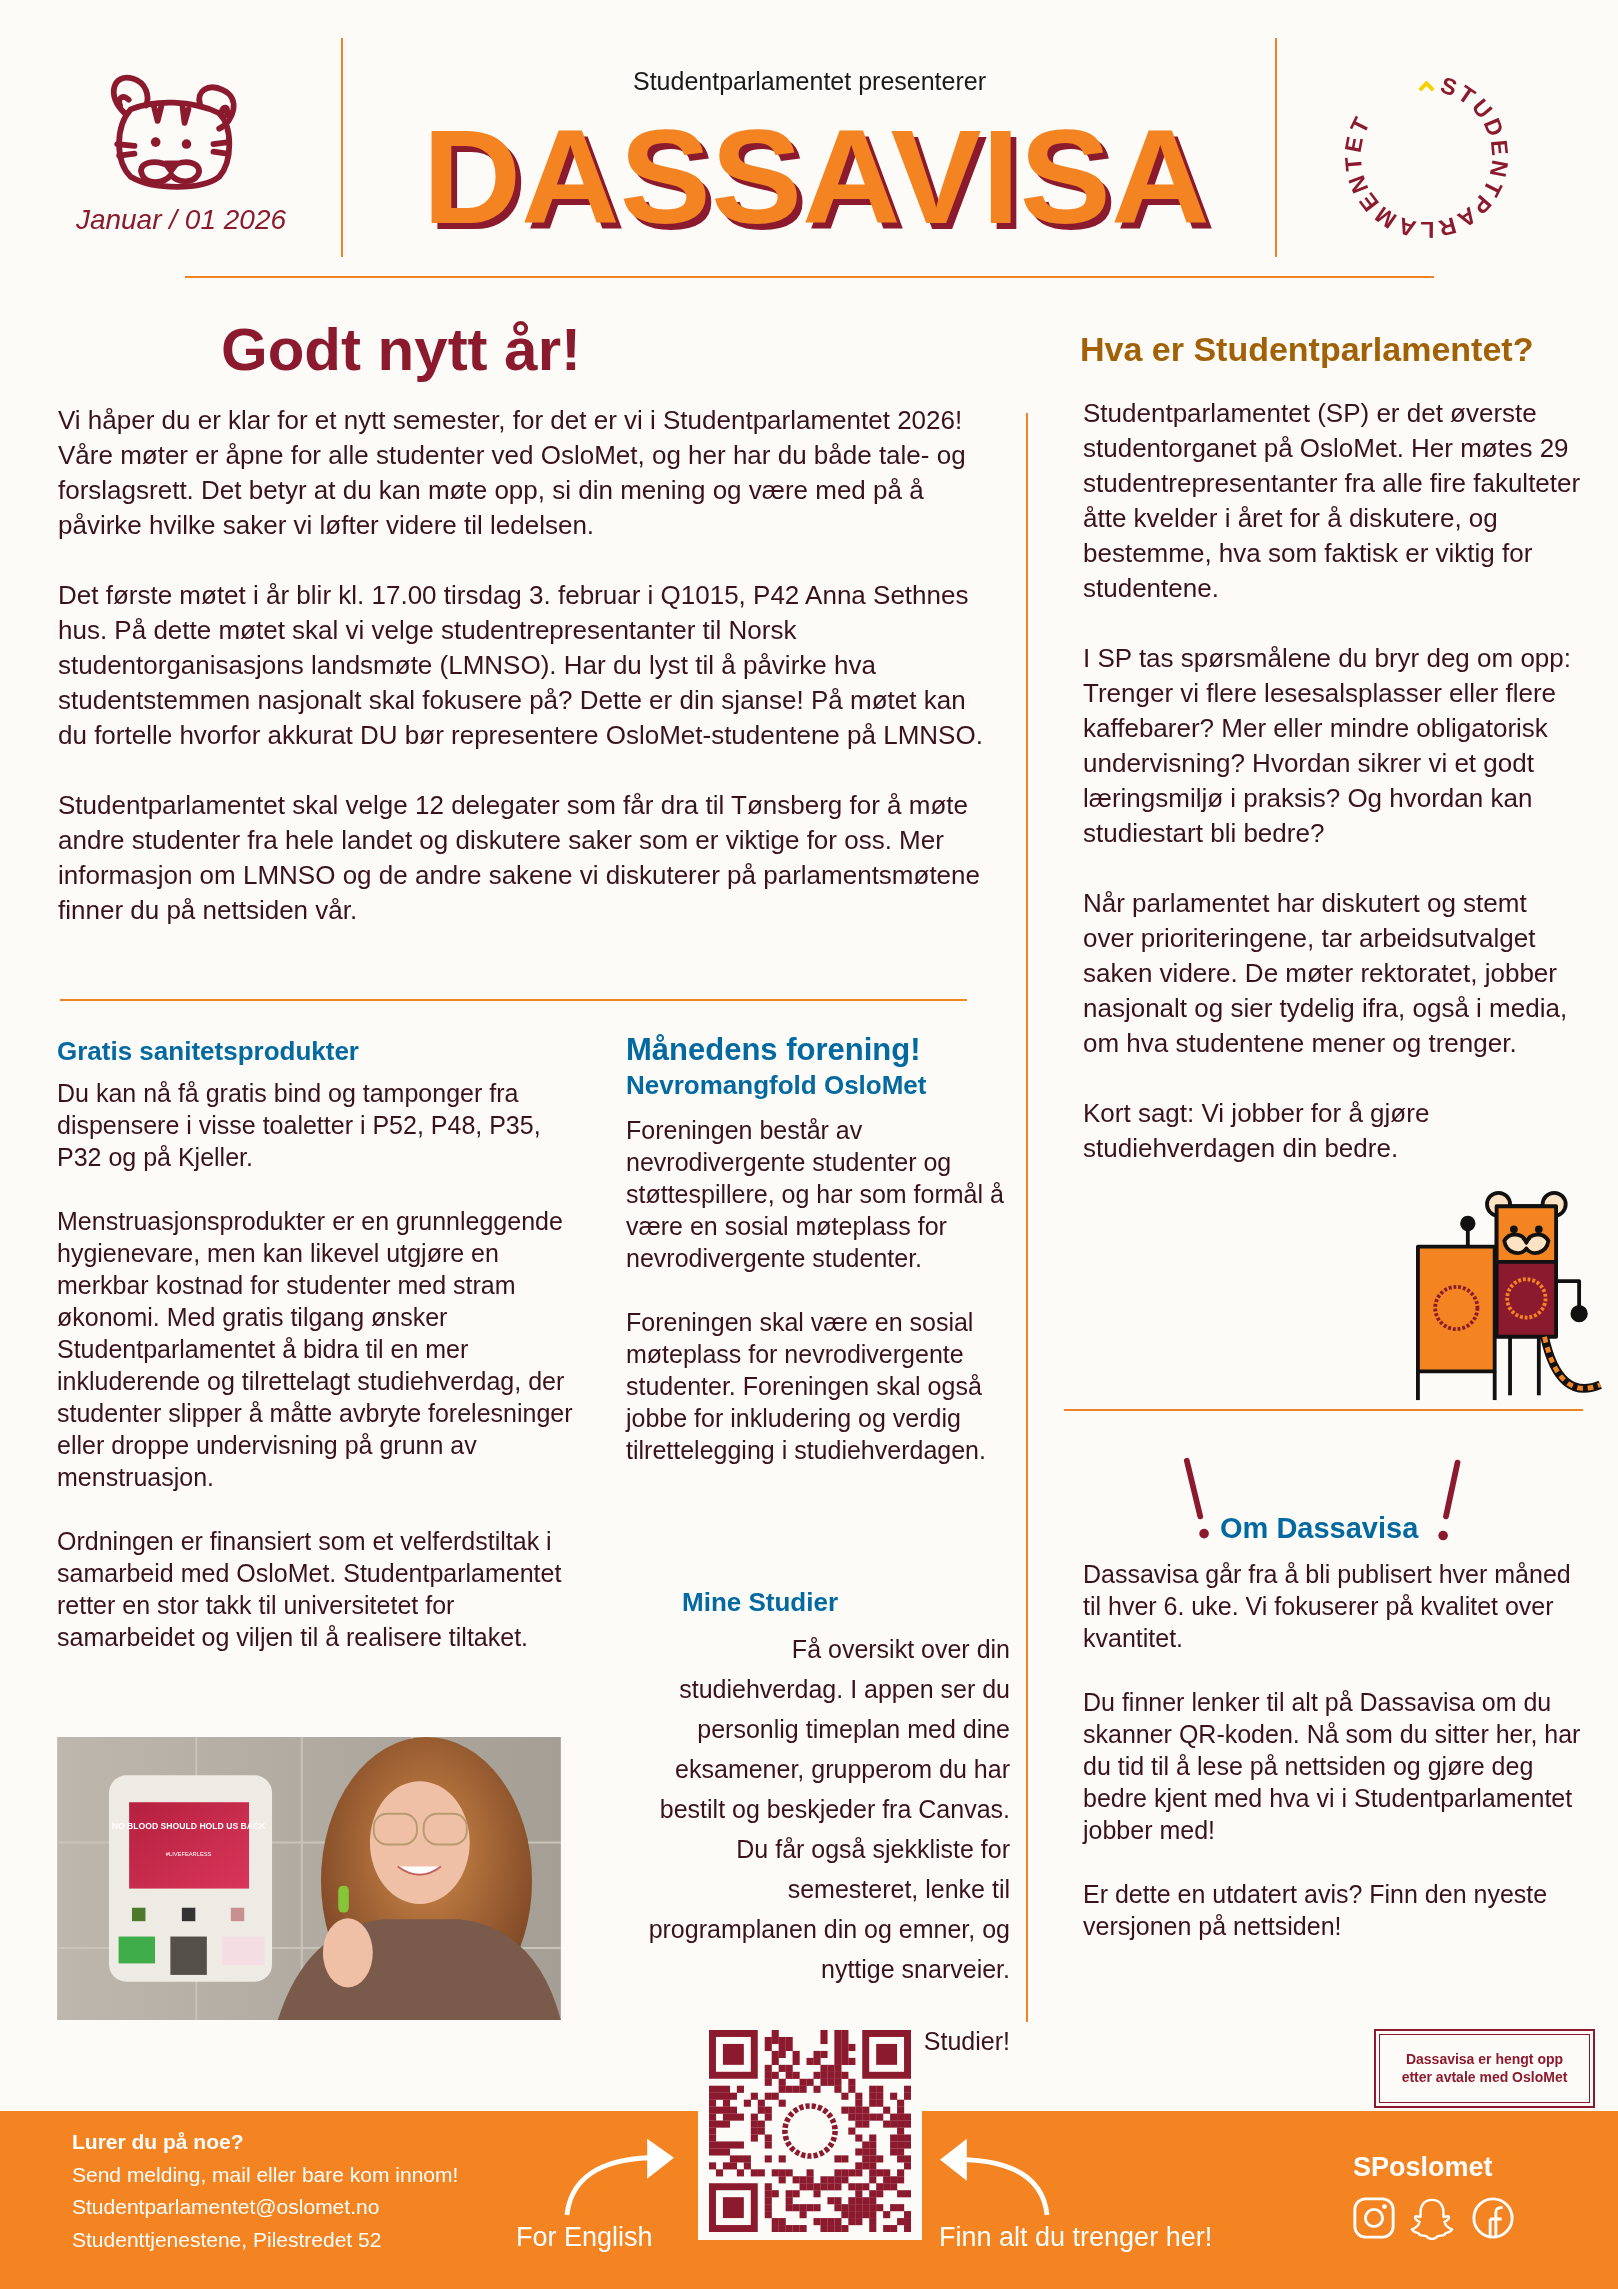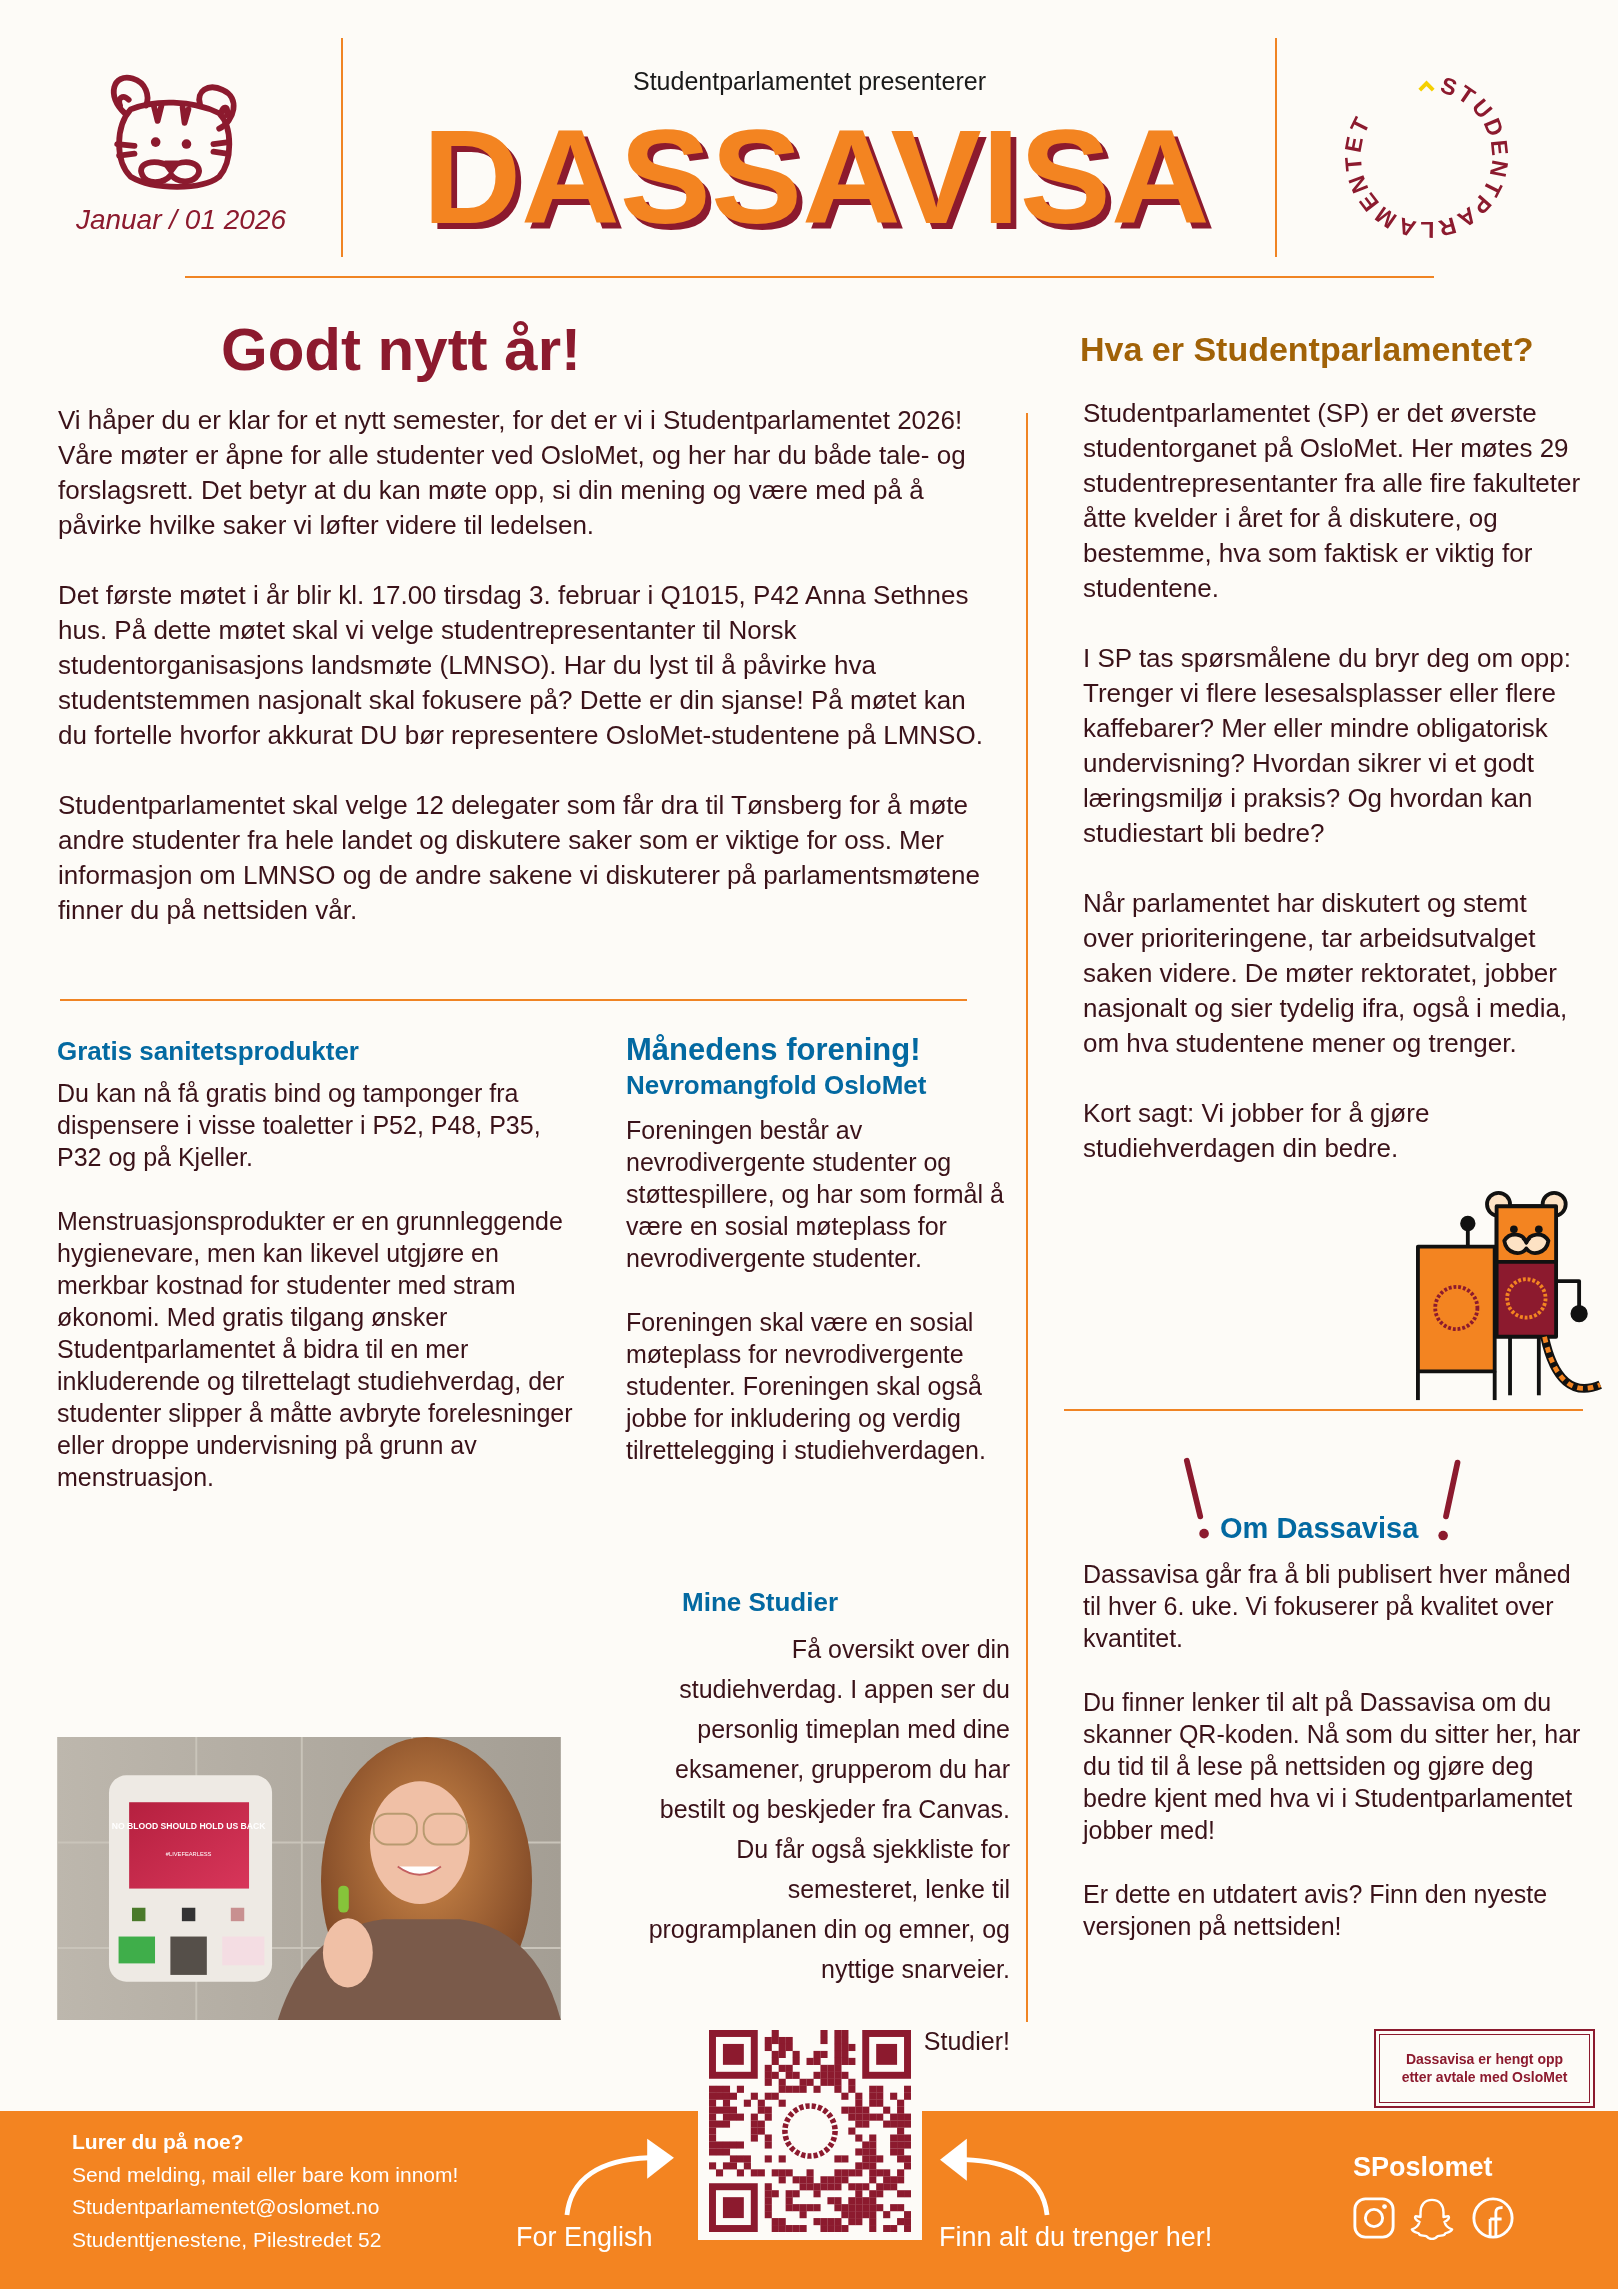--- a/index.html
+++ b/index.html
@@ -178,20 +178,21 @@
   <div class="inner">
     <span>Dassavisa er hengt opp</span>
     <span>etter avtale med OsloMet</span>
   </div>
 </div>
 
 <div id="gratis-title" class="abs sec-title">Gratis sanitetsprodukter</div>
 <div id="gratis-body" class="abs body-text">
   <p>Du kan nå få gratis bind og tamponger fra dispensere i visse toaletter i P52, P48, P35, P32 og på Kjeller.</p>
   <p>Menstruasjonsprodukter er en grunnleggende hygienevare, men kan likevel utgjøre en merkbar kostnad for studenter med stram økonomi. Med gratis tilgang ønsker Studentparlamentet å bidra til en mer inkluderende og tilrettelagt studiehverdag, der studenter slipper å måtte avbryte forelesninger eller droppe undervisning på grunn av menstruasjon.</p>
+  <p>Ordningen er finansiert som et velferdstiltak i samarbeid med OsloMet. Studentparlamentet retter en stor takk til universitetet for samarbeidet og viljen til å realisere tiltaket.</p>
 </div>
 
 <svg id="photo" class="abs" viewBox="0 0 525 295">
   <defs>
     <linearGradient id="wall" x1="0" x2="1">
         <stop offset="0" stop-color="#bdb7ad"></stop>
         <stop offset="1" stop-color="#a49e94"></stop>
       </linearGradient>
     <linearGradient id="screen" x1="0" y1="0" x2="1" y2="1">
         <stop offset="0" stop-color="#b5203f"></stop>

